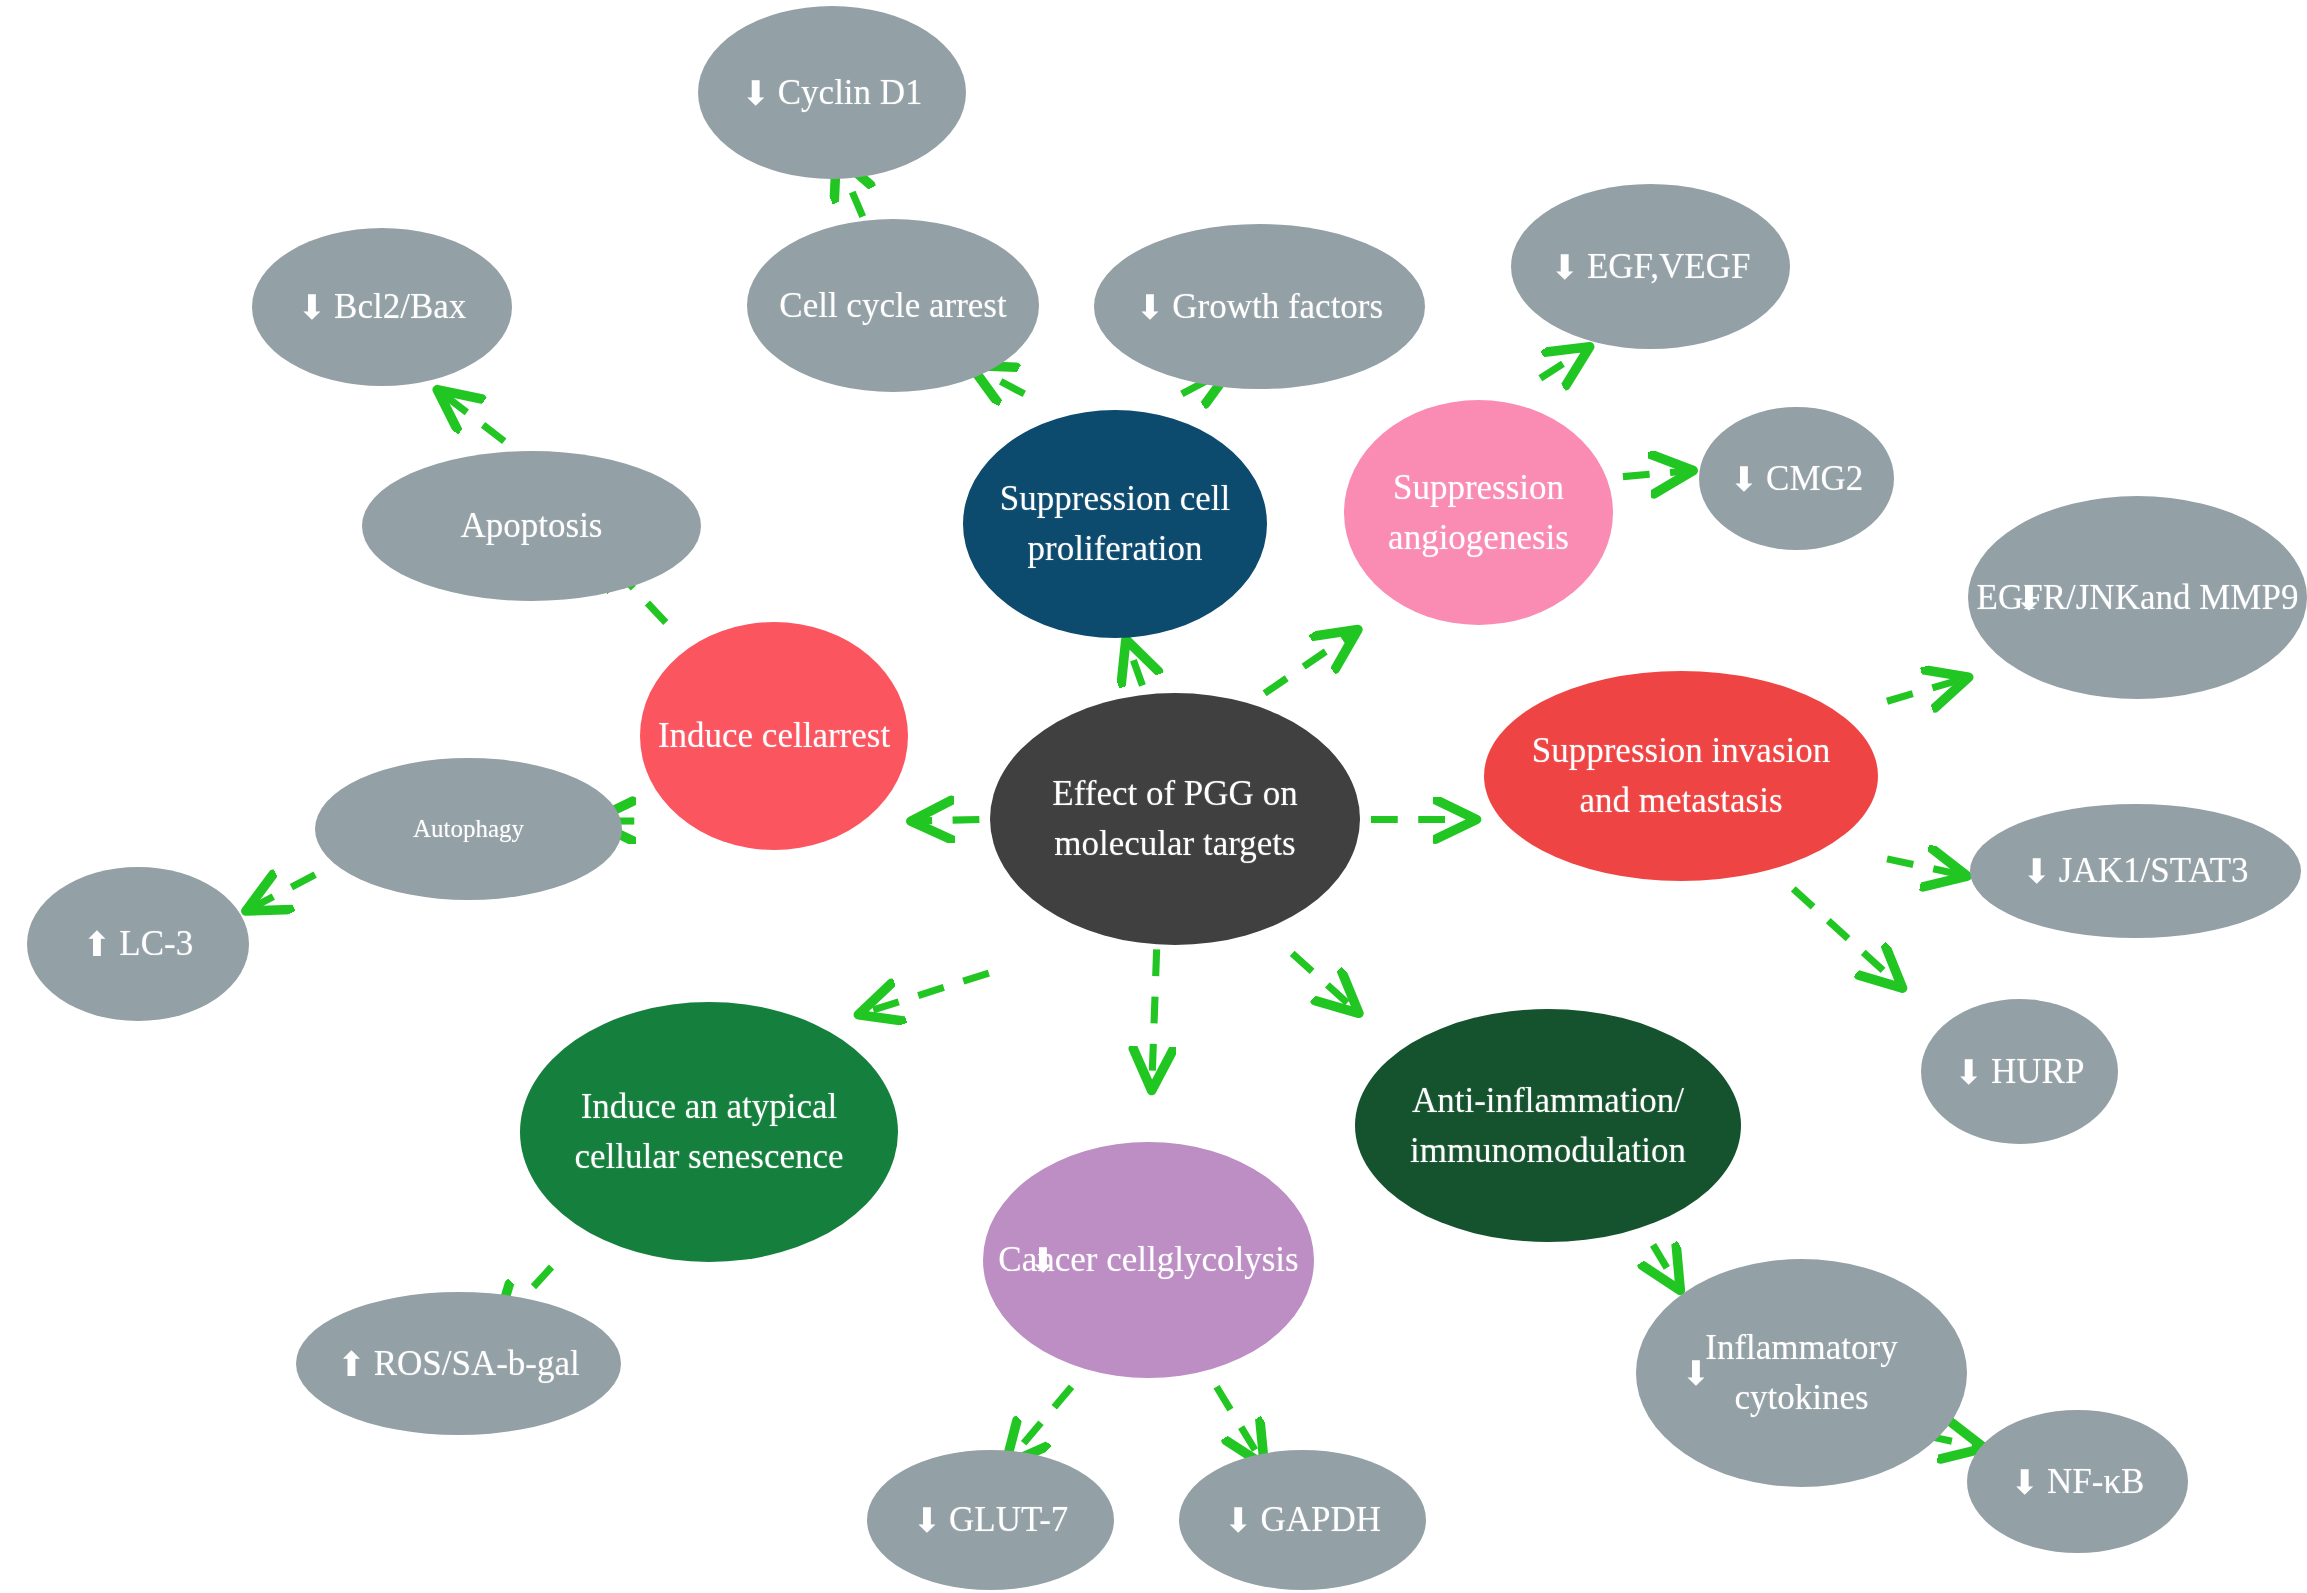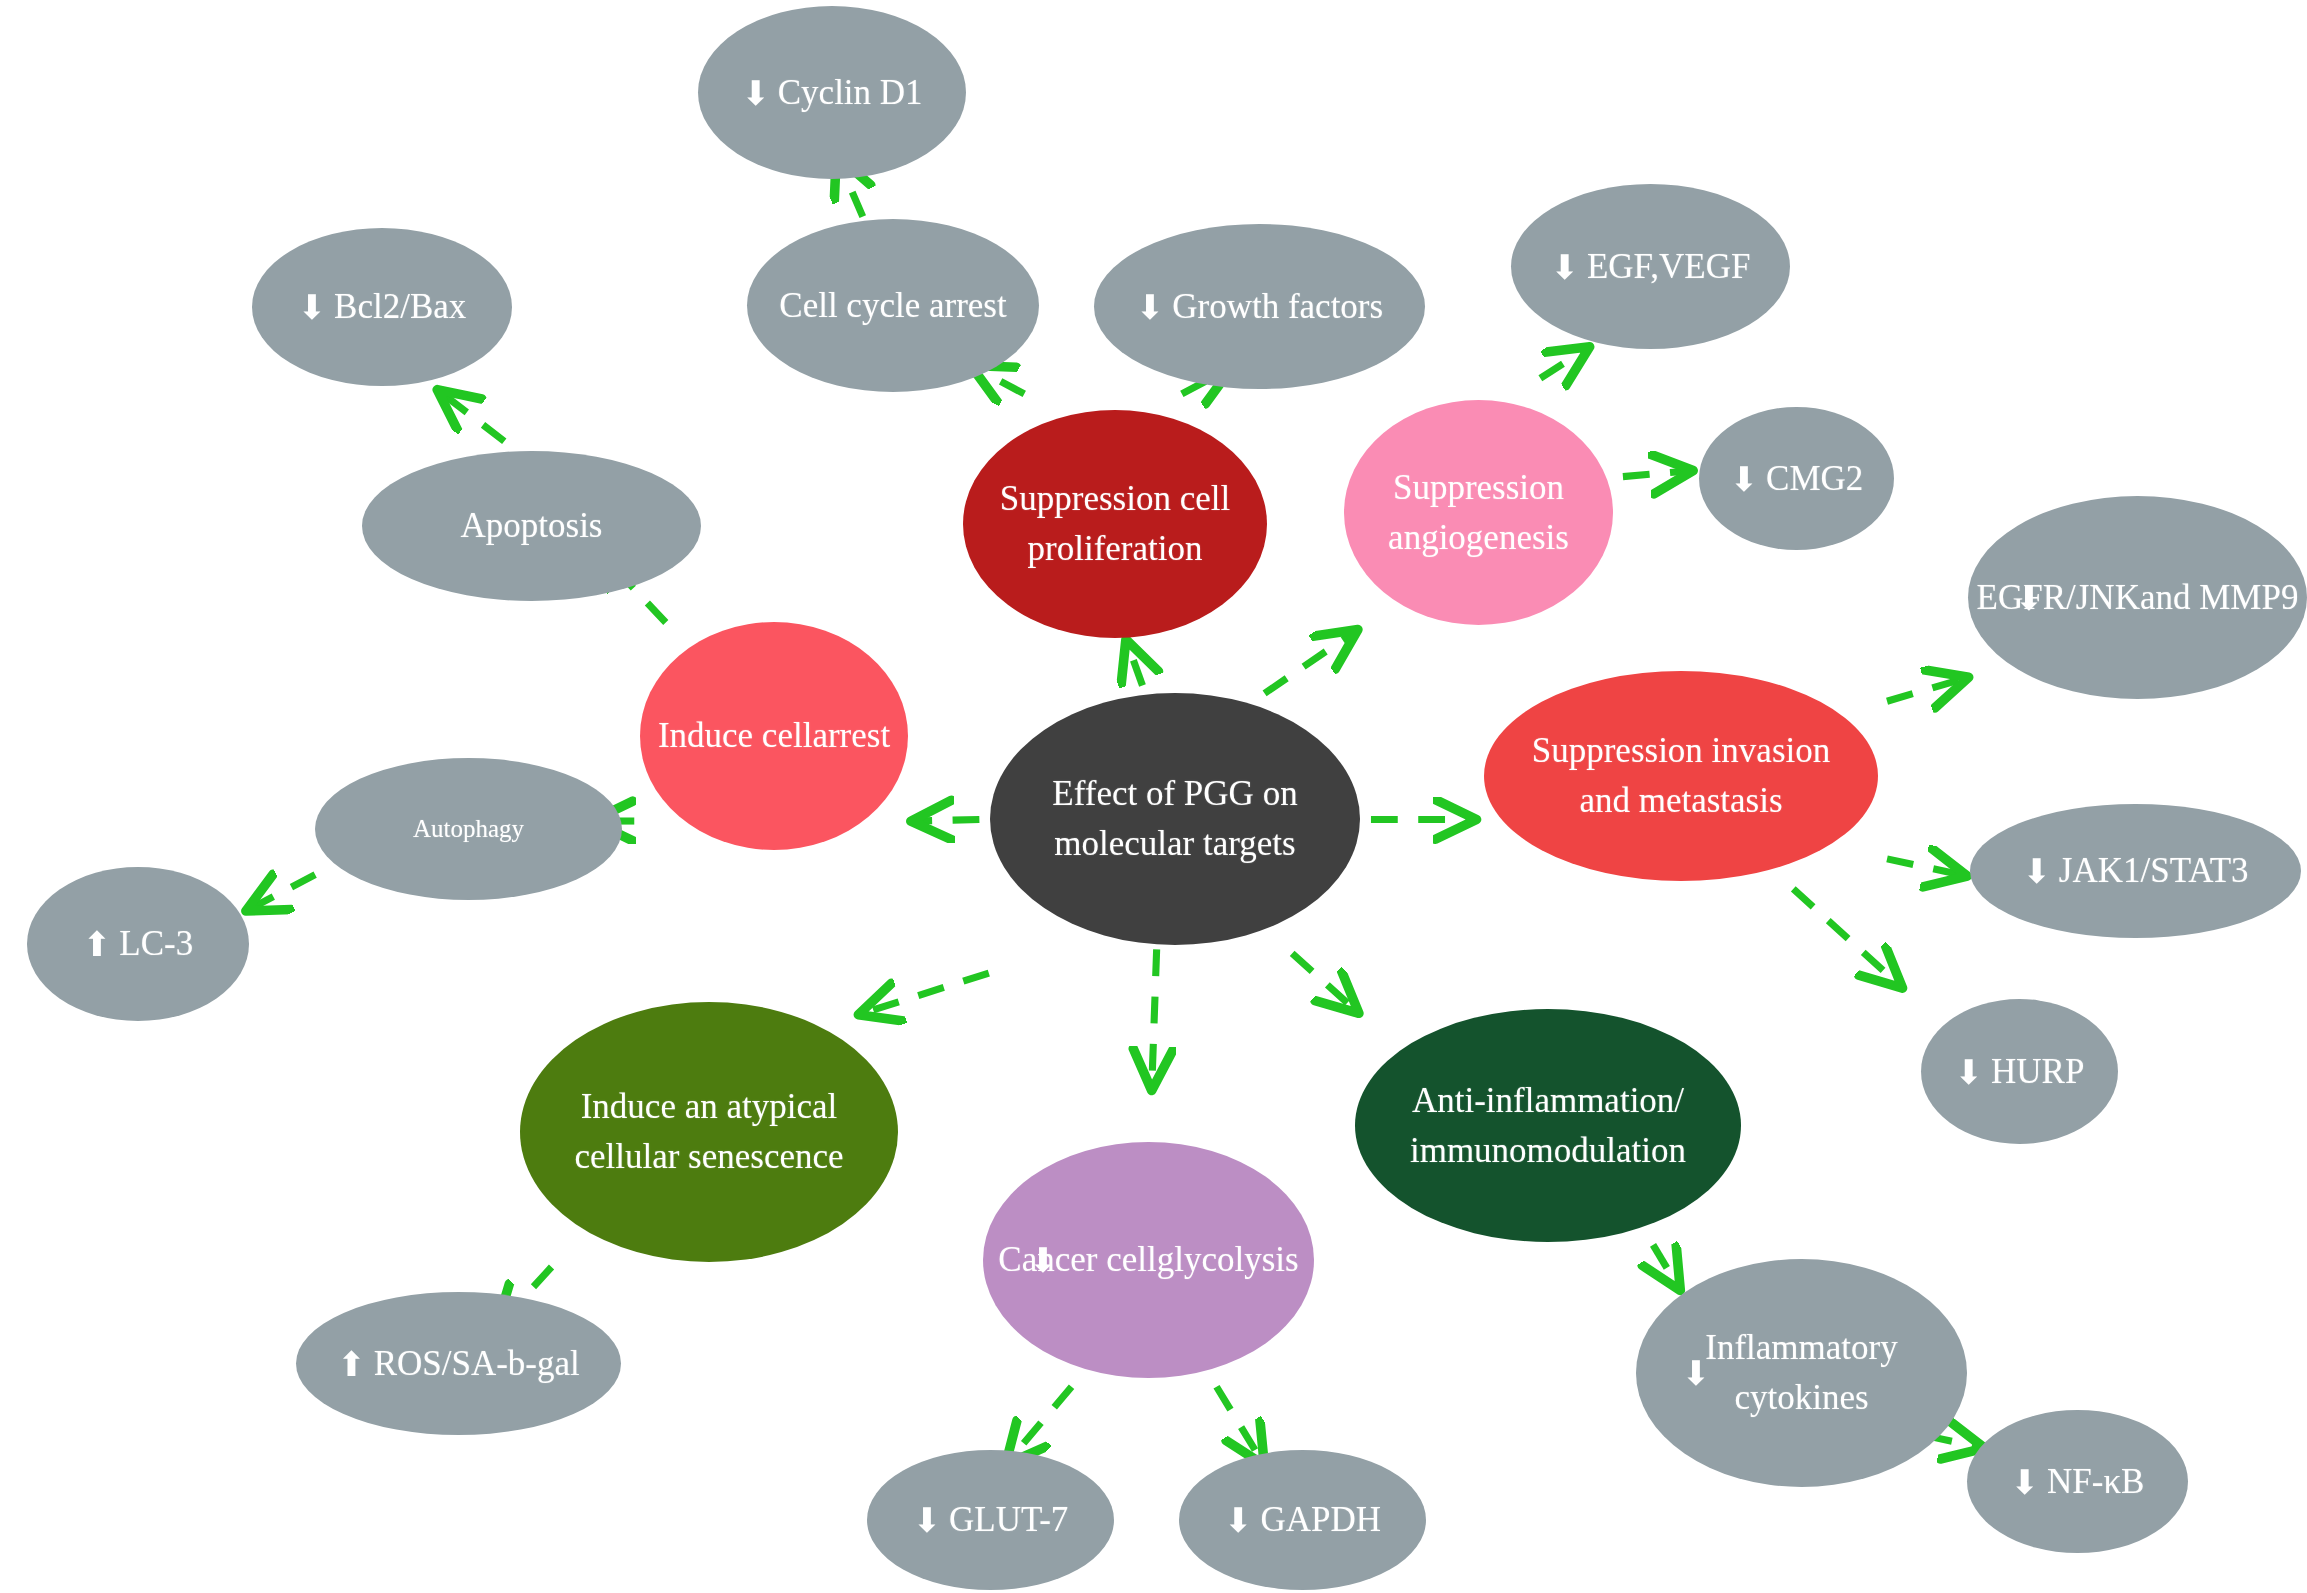--- a/index.html
+++ b/index.html
@@ -54,25 +54,25 @@
   .arrow-abs{
     position:absolute;
     left:12%;
     top:50%;
     transform:translateY(-50%);
   }
   .lbl{display:inline-block;}
   .gray{background:#93a0a6;}
   .teal{background:#404040;}
   .red{background:#fb5560;}
-  .cyan{background:#b91c1c;}
+  .cyan{background:#0c4a6e;}
   .pink{background:#fa8cb4;}
   .grn{background:#ef4444;}
   .blue{background:#14532d;}
-  .orange{background:#4d7c0f;}
+  .orange{background:#15803d;}
   .purple{background:#bc8ec4;}
 </style>
 </head>
 <body>
 
 <div id="canvas">
   <svg id="edges" viewBox="0 0 2928 2023" xmlns="http://www.w3.org/2000/svg">
     <defs>
       <marker id="ah" markerWidth="7" markerHeight="7" refX="5.2" refY="3.2" orient="auto" markerUnits="strokeWidth">
         <path d="M0.4,0.4 L6.2,3.2 L0.4,6.0" fill="none" stroke="#22c622" stroke-width="1.35" stroke-linecap="round" stroke-linejoin="round"></path>

